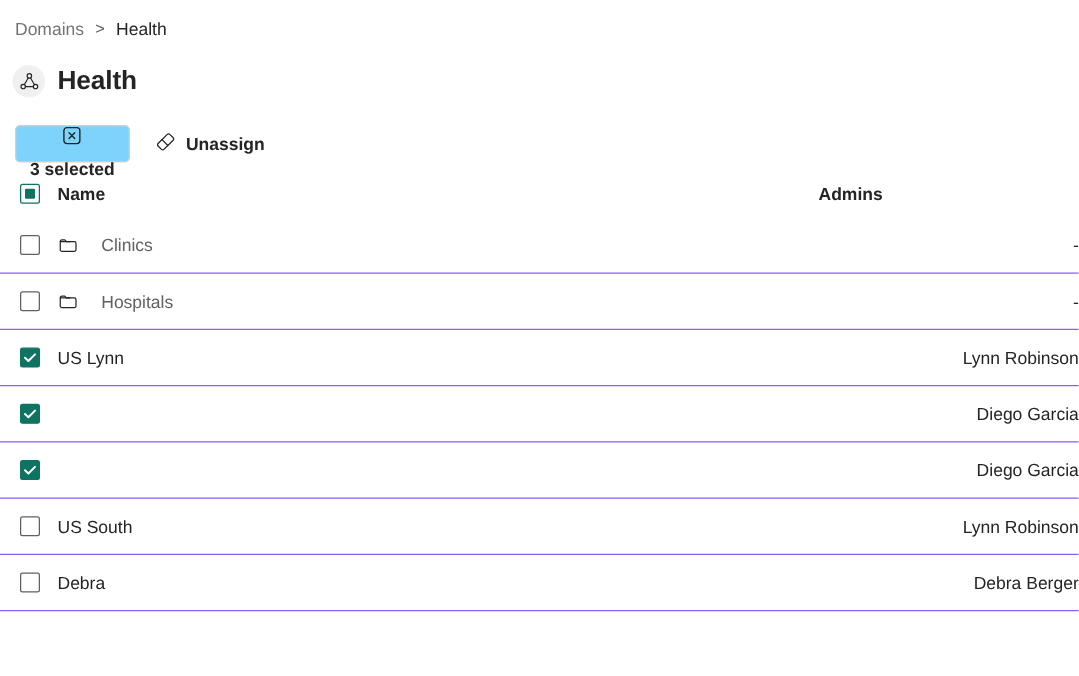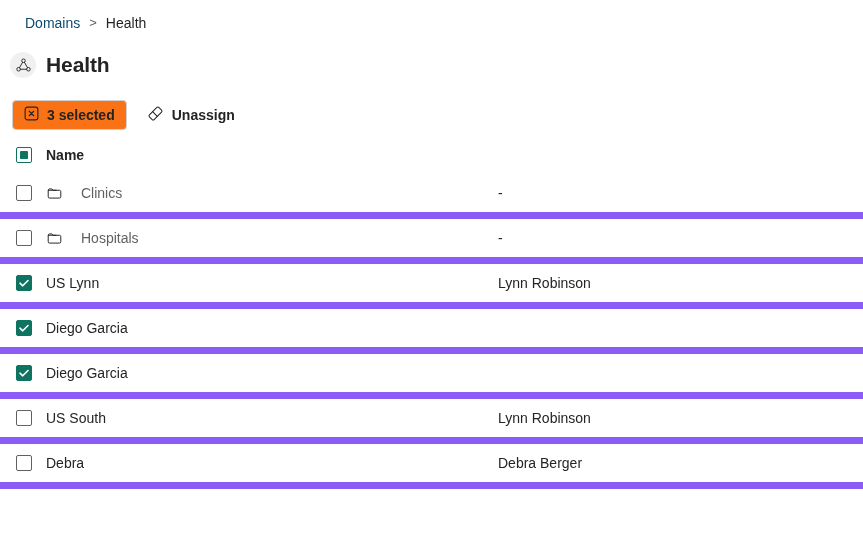--- a/index.html
+++ b/index.html
@@ -20,23 +20,22 @@
   .breadcrumb {
     position: absolute;
     left: 12px;
     top: 13px;
     display: flex;
     align-items: center;
     font-size: 14px;
     line-height: 20px;
   }
   .breadcrumb .crumb-link {
-    color: #0c4a6e;
+    color: #737373;
     cursor: pointer;
-    margin-left: 13px;
   }
   .breadcrumb .crumb-sep {
     color: #616161;
     margin: 0 9px;
     font-size: 13px;
   }
   .breadcrumb .crumb-current {
     color: #242424;
   }
 
@@ -77,26 +76,27 @@
     gap: 12px;
   }
   .selected-pill {
     display: flex;
     align-items: center;
     gap: 8px;
     height: 30px;
     padding: 0 11px;
     border: 1px solid #d1d1d1;
     border-radius: 4px;
-    background: #f97316;
+    background: #7dd3fc;
     font-size: 14px;
     font-weight: 600;
     color: #242424;
     cursor: pointer;
     box-sizing: border-box;
+    flex-direction: column;
   }
   .tool-btn {
     display: flex;
     align-items: center;
     gap: 8px;
     height: 30px;
     padding: 0 8px;
     background: transparent;
     border: none;
     border-radius: 4px;
@@ -115,21 +115,22 @@
     width: 863px;
   }
   .row {
     display: flex;
     align-items: center;
     height: 45px;
     box-sizing: border-box;
     padding-left: 0;
   }
   .row.body-row {
-    border-bottom: 7px solid #8b5cf6;
+    border-bottom: 1px solid #8b5cf6;
+    text-align: right;
   }
   .row.header-row {
     height: 38px;
     text-align: center;
   }
   .cell-check {
     width: 46px;
     flex: none;
     display: flex;
     align-items: center;
@@ -250,20 +251,23 @@
 
   <div class="row header-row">
     <div class="cell-check">
       <span class="cb indeterminate">
         <span class="inner"></span>
       </span>
     </div>
     <div class="cell-name">
       <span class="hdr-label">Name</span>
     </div>
+    <div class="cell-admins">
+      <span class="hdr-label">Admins</span>
+    </div>
   </div>
 
   <div class="row body-row">
     <div class="cell-check">
       <span class="cb unchecked"></span>
     </div>
     <div class="cell-name is-folder">
       <span class="folder-slot">
         <svg width="17" height="17" viewBox="0 0 20 20" fill="none">
           <path d="M2.6 6.2a1.6 1.6 0 0 1 1.6-1.6h2.7l1.5 1.6h3.4" stroke="#242424" stroke-width="1.15" stroke-linecap="round" stroke-linejoin="round"></path>

